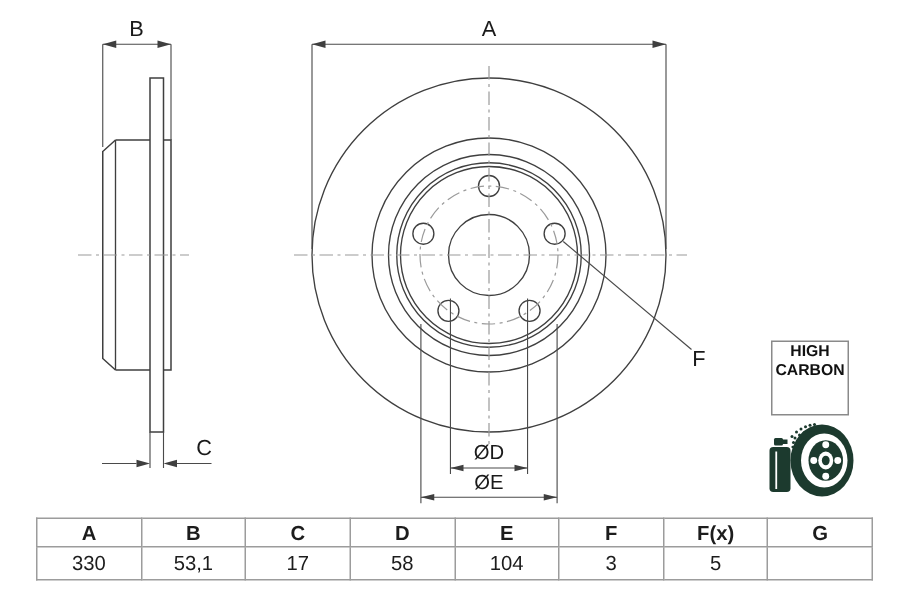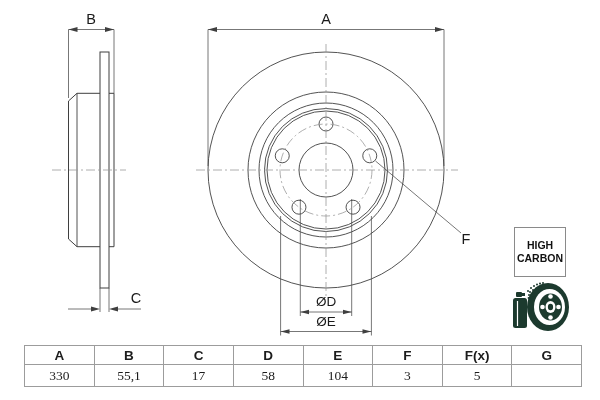--- a/index.html
+++ b/index.html
@@ -6,35 +6,35 @@
   body{width:600px;height:400px;position:relative;font-family:"Liberation Sans",sans-serif;overflow:hidden;}
   .stage{position:absolute;left:0;top:0;width:600px;height:400px;background:#fff;}
   svg text{fill:#1a1a1a;}
   .dimlabel{font-size:14.5px;}
   .dialabel{font-size:13.5px;}
 
   
   .hc-badge{
     position:absolute;left:514px;top:227px;width:52px;height:50px;
     border:1px solid #8a8a8a;background:#fff;box-sizing:border-box;
-    display:flex;flex-direction:column;align-items:center;justify-content:center;
+    display:flex;flex-direction:column;align-items:center;
     font-weight:bold;font-size:10.5px;line-height:1.25;color:#111;letter-spacing:0px;
   }
 
   
   .dim-table{
     position:absolute;left:24px;top:345px;width:558px;border-collapse:collapse;
     table-layout:fixed;background:#fff;
   }
   .dim-table th,.dim-table td{
     border:1px solid #9c9c9c;text-align:center;color:#1c1c1c;
     font-family:"Liberation Sans",sans-serif;padding:0;
   }
   .dim-table th{font-size:13.5px;font-weight:bold;height:18px;}
-  .dim-table td{font-size:13.5px;height:21px;font-family:Liberation Serif, serif;}
+  .dim-table td{font-size:13.5px;height:21px;}
 </style>
 </head>
 <body>
 
 <div class="stage">
 
 <svg width="600" height="344" viewBox="0 0 600 344">
   <g stroke="#3f3f3f" stroke-width="1" fill="none">
 
     <g>
@@ -185,21 +185,21 @@
     <th>B</th>
     <th>C</th>
     <th>D</th>
     <th>E</th>
     <th>F</th>
     <th>F(x)</th>
     <th>G</th>
   </tr>
   <tr>
     <td>330</td>
-    <td>55,1</td>
+    <td>53,1</td>
     <td>17</td>
     <td>58</td>
     <td>104</td>
     <td>3</td>
     <td>5</td>
     <td></td>
   </tr>
 </tbody>
     </table>
 

